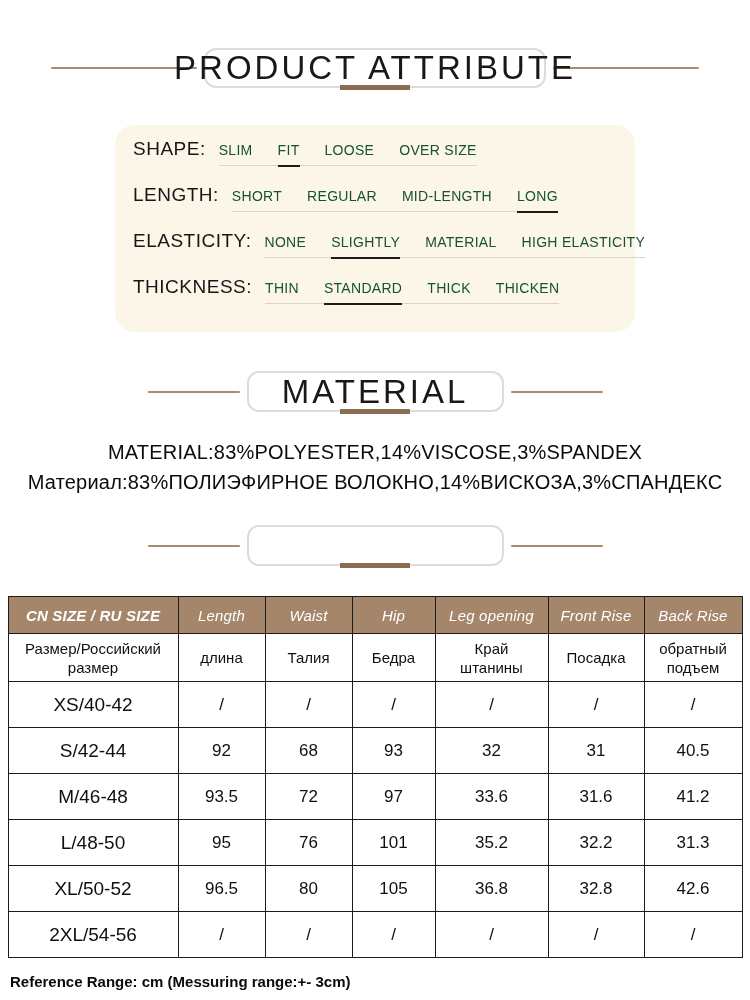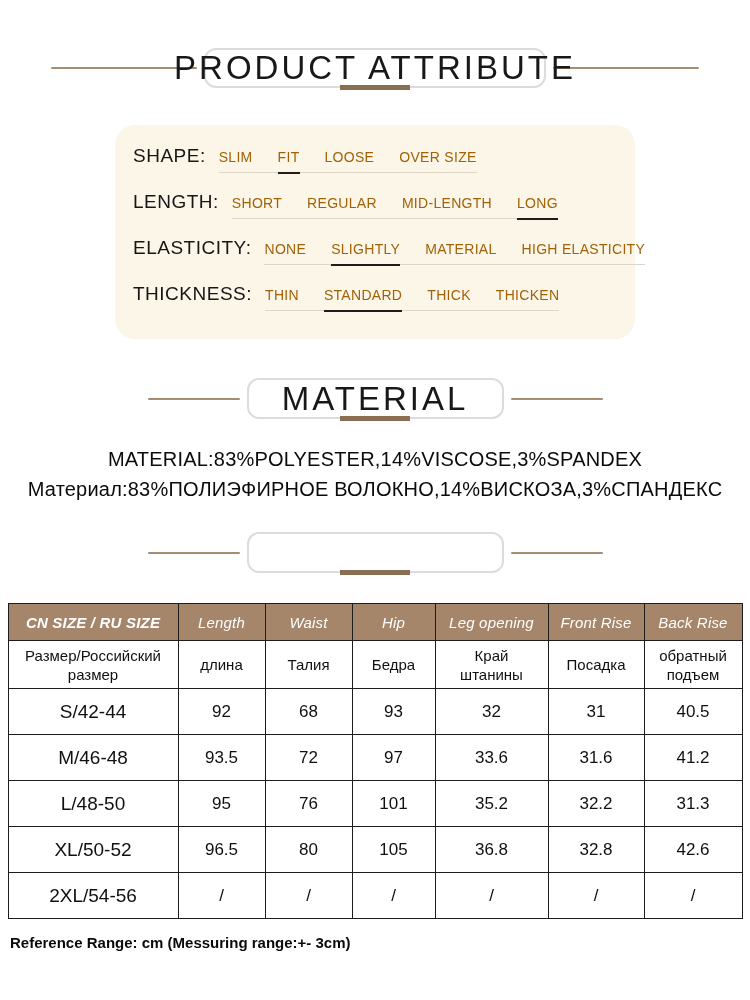--- a/index.html
+++ b/index.html
@@ -29,26 +29,26 @@
   .title-accent {
     position: absolute; bottom: -4px; left: 50%; transform: translateX(-50%);
     width: 70px; height: 5px; background: var(--title-accent, #8a6e52);
   }
 
   
   .attr-panel {
     width: 520px; margin: 37px auto 0;
     background: var(--panel-bg, #fcf6e8);
     border-radius: 20px;
-    padding: 20px 14px 10px 18px;
+    padding: 13px 14px 10px 18px;
   }
   .attr-row { display: flex; align-items: baseline; margin-bottom: 18px; }
   .attr-label { font-size: 19px; letter-spacing: .5px; margin-right: 13px; white-space: nowrap; color: #161616; }
   .attr-options { display: inline-flex; gap: 25px; align-items: baseline; border-bottom: 1px solid #ddd5c6; }
-  .attr-option { font-size: 14px; letter-spacing: .3px; padding-bottom: 7px; color: #a16207; white-space: nowrap; }
+  .attr-option { font-size: 14px; letter-spacing: .3px; padding-bottom: 7px; color: #14532d; white-space: nowrap; }
   .attr-option.selected { border-bottom: 2px solid var(--selected-underline, #1d1d1d); margin-bottom: -2px; }
 
   
   .section-gap-material { margin-top: 39px; }
   .material-text { margin-top: 25px; text-align: center; }
   .material-text p { font-size: 20px; line-height: 30px; color: #0b0b0b; letter-spacing: .2px; }
 
   
   .section-gap-size { margin-top: 28px; }
   .size-table { width: 734px; margin: 30px auto 0; border-collapse: collapse; table-layout: fixed; }
@@ -173,20 +173,29 @@
           <th>Бедра</th>
           <th>Край
 штанины</th>
           <th>Посадка</th>
           <th>обратный
 подъем</th>
         </tr>
     </thead>
     <tbody>
         <tr>
+          <td class="size-cell">XS/40-42</td>
+          <td>/</td>
+          <td>/</td>
+          <td>/</td>
+          <td>/</td>
+          <td>/</td>
+          <td>/</td>
+        </tr>
+        <tr>
           <td class="size-cell">S/42-44</td>
           <td>92</td>
           <td>68</td>
           <td>93</td>
           <td>32</td>
           <td>31</td>
           <td>40.5</td>
         </tr>
         <tr>
           <td class="size-cell">M/46-48</td>

